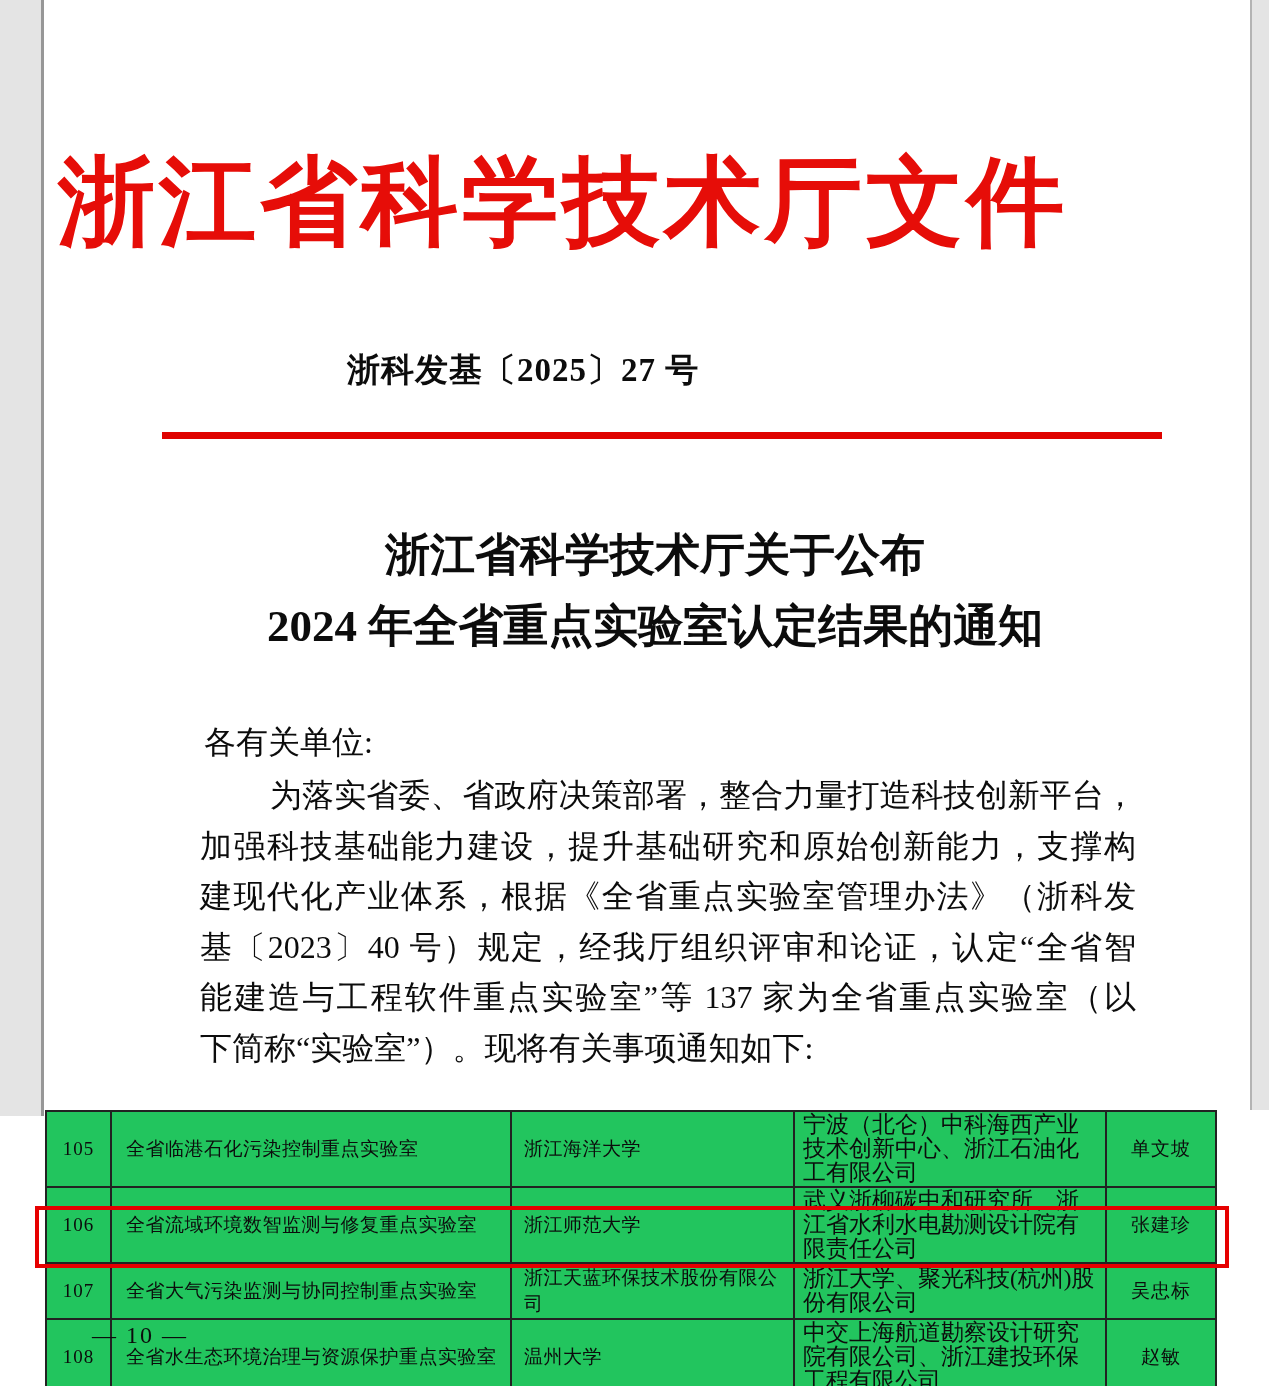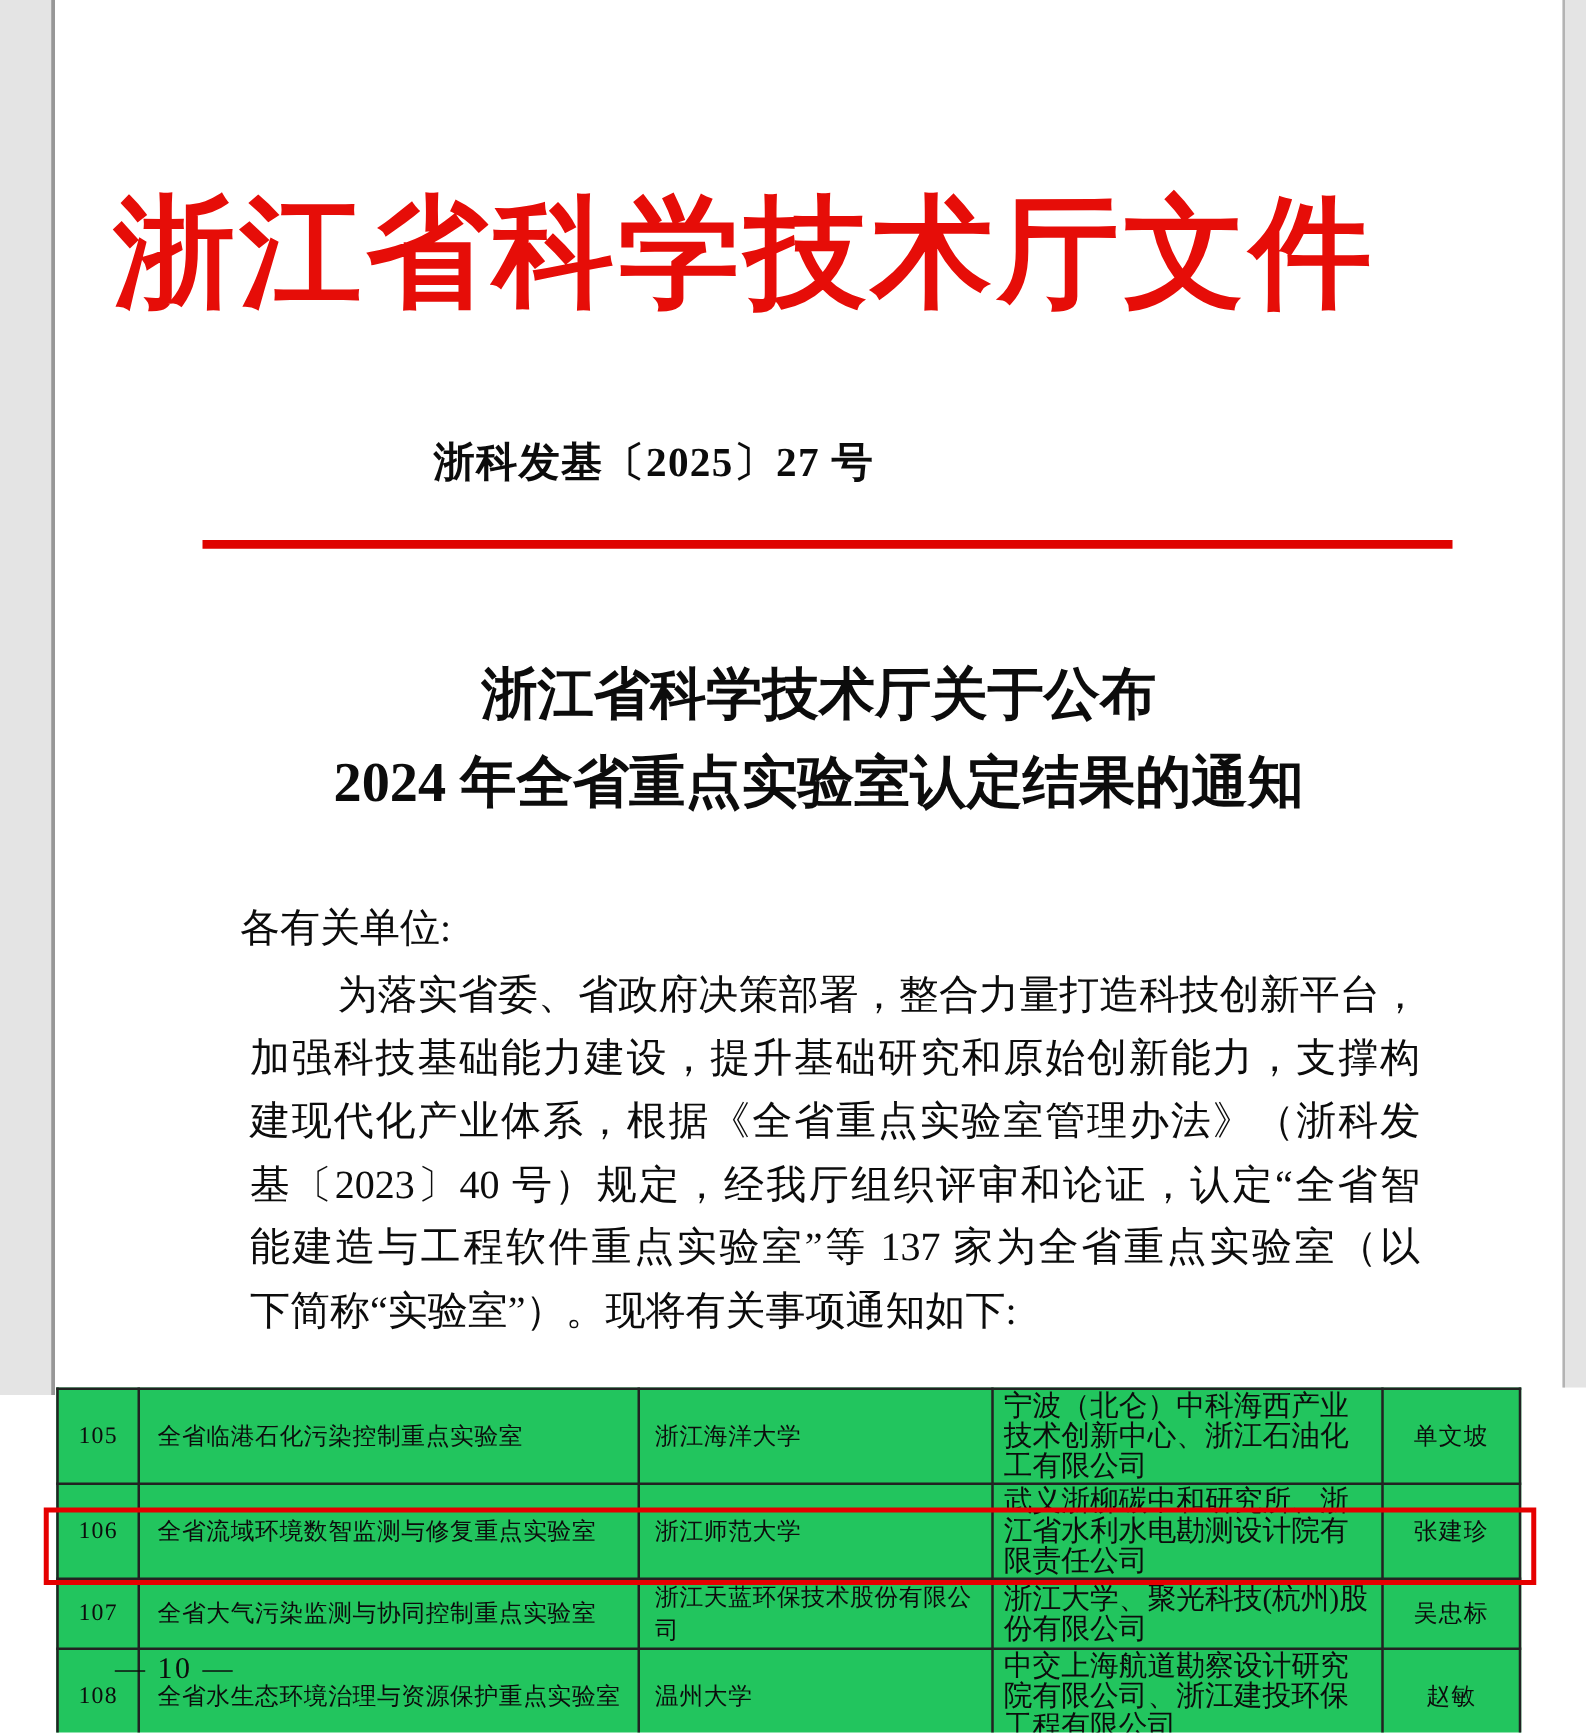--- a/index.html
+++ b/index.html
@@ -25,41 +25,40 @@
     border-left: 2px solid #b3b3b3;
   }
   .header-title {
     position: absolute; left: 44px; top: 138px; width: 1038px;
     text-align: center;
     font-size: 97px; font-weight: bold;
     letter-spacing: 4px;
     color: #e60d08;
     white-space: nowrap;
     line-height: 130px;
-    margin-left: 33px;
   }
   .doc-number {
     position: absolute; left: 44px; top: 348px; width: 958px;
     text-align: center;
     font-size: 33px; font-weight: bold;
     letter-spacing: 1px;
   }
   .red-rule {
     position: absolute; left: 162px; top: 432px;
     width: 1000px; height: 7px;
     background: #df0300;
   }
   .notice-title {
     position: absolute; left: 44px; top: 520px; width: 1222px;
     text-align: center;
     font-size: 45px; font-weight: bold;
     line-height: 71px;
   }
   .salutation {
-    position: absolute; left: 192px; top: 722px;
+    position: absolute; left: 204px; top: 722px;
     font-size: 32px; line-height: 40px; text-align: center;
   }
   .body-block {
     position: absolute; left: 200px; top: 770px; width: 936px;
     font-size: 32px; line-height: 50.5px;
   }
   .body-line {
     text-align: justify;
     text-align-last: justify;
   }

